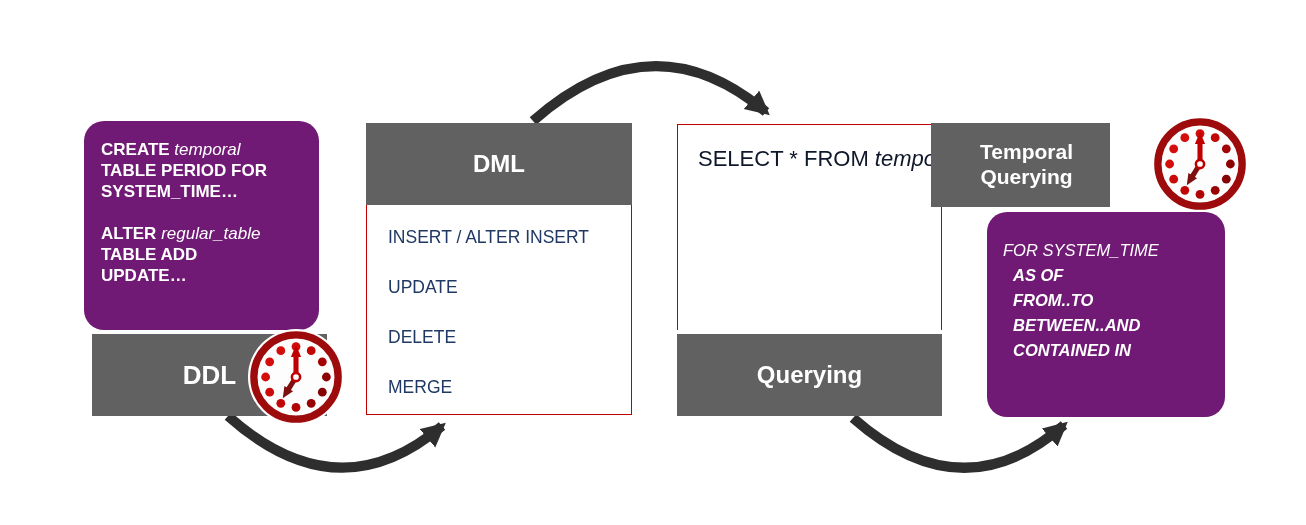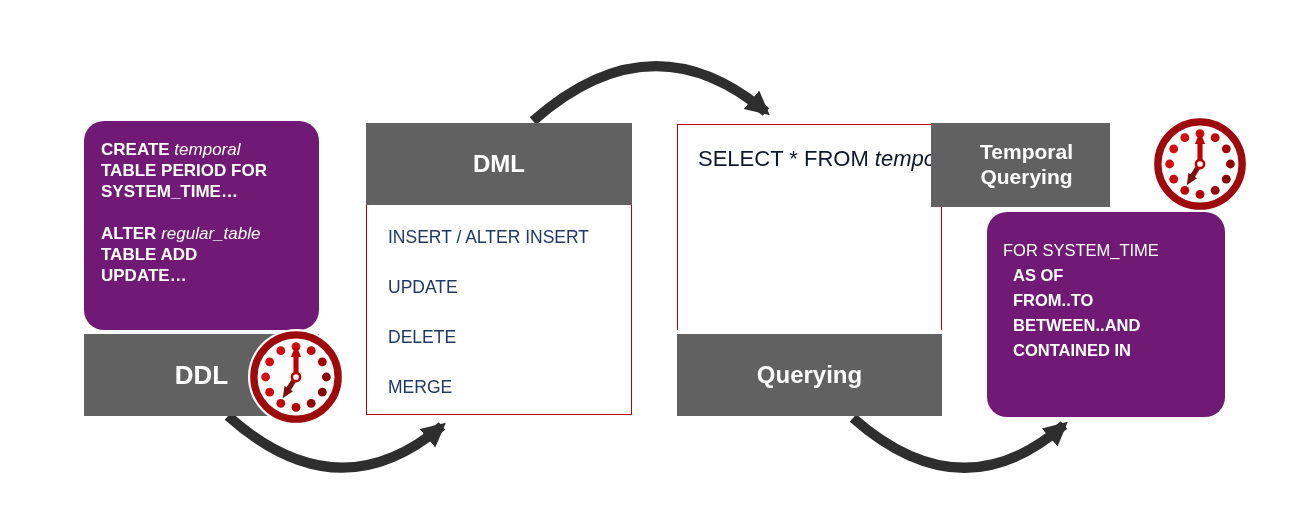--- a/index.html
+++ b/index.html
@@ -15,36 +15,36 @@
   }
   .redbox{position:absolute;background:#701a75;color:#ffffff;box-sizing:border-box;border-radius:20px;}
   .whitebox{position:absolute;background:#ffffff;box-sizing:border-box;border:1.6px solid #c00000;}
   .rich-line{white-space:nowrap;}
   .rich-line .b{font-weight:bold;}
   .rich-line .i{font-style:italic;font-weight:normal;}
   .rich-line.indent{padding-left:10px;}
   
   .ddl-body{left:84px;top:121px;width:235px;height:209px;
     font-size:17px;line-height:21px;padding:18px 10px 0 17px;}
-  .ddl-bar{left:84px;top:334px;width:235px;height:82px;font-size:26px;}
+  .ddl-bar{left:92px;top:334px;width:235px;height:82px;font-size:26px;}
   
   .dml-bar{left:366px;top:123px;width:266px;height:82px;font-size:24px;}
   .dml-body{left:366px;top:205px;width:266px;height:210px;border-top:none;
     padding:7px 0 0 21px;}
   .dml-item{height:50px;display:flex;align-items:center;
     color:#1f3864;font-size:17.5px;}
   
   .q-body{left:677px;top:124px;width:265px;height:206px;border-bottom:none;
     padding:21px 0 0 20px;color:#0f172a;font-size:22px;}
   .q-bar{left:677px;top:334px;width:265px;height:82px;font-size:24px;}
   
   .tq-bar{left:931px;top:123px;width:179px;height:84px;font-size:21px;line-height:1.18;padding-left:12px;}
   .tq-bar .wrap{width:115px;}
   .tq-body{left:987px;top:212px;width:238px;height:205px;
-    font-size:16.5px;line-height:25px;padding:26px 6px 0 16px;}
+    font-size:16.5px;line-height:25px;padding:26px 6px 0 16px;font-style:italic;}
   
   .arrows{position:absolute;left:0;top:0;pointer-events:none;}
   .arrow{fill:none;stroke:#2e2e2e;stroke-width:10;}
   .clock{position:absolute;width:98px;height:98px;}
   .clock-1{left:247px;top:328px;}
   .clock-2{left:1151px;top:115px;}
 </style>
 </head>
 <body>
 

